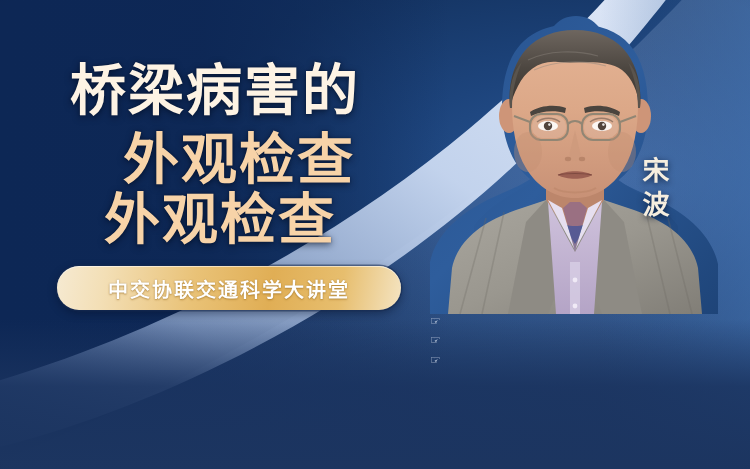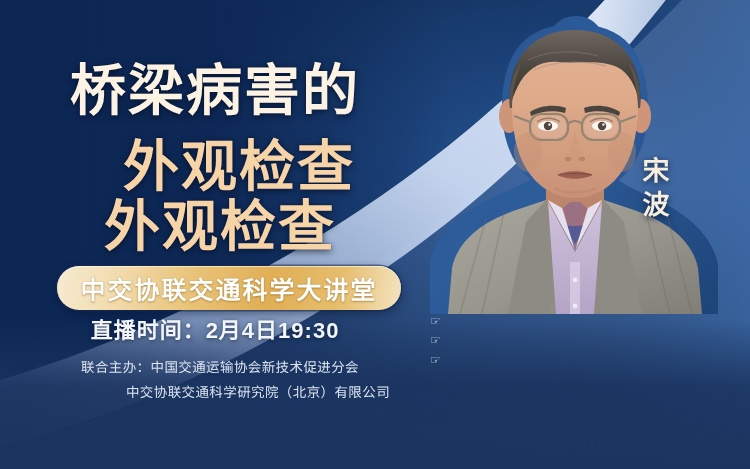--- a/index.html
+++ b/index.html
@@ -47,39 +47,39 @@
     z-index:6;
   }
   .tline{
     font-size:56px;
     font-weight:bold;
     letter-spacing:2px;
     white-space:nowrap;
     display:block;
     text-shadow:0 2px 7px rgba(3,12,32,.65), 0 0 2px rgba(3,12,32,.5);
   }
-  .tline.l1{color:#FDF3E4;margin-bottom:21px;}
+  .tline.l1{color:#FDF3E4;margin-bottom:14px;}
   .tline.l2{color:#F7D3A8;margin-bottom:5px;padding-left:48px;}
   .tline.l3{color:#F7D3A8;padding-left:10px;}
 
   
   .pill{
     position:absolute;left:57px;top:266px;width:344px;height:44px;
     border-radius:24px;
     background:
       linear-gradient(100deg,#F6EAD2 0%,#F3DFB6 14%,#E9C277 40%,#E0AE55 62%,#E7BE6E 82%,#F4E4C2 100%);
     box-shadow:
       0 0 0 1.5px rgba(23,44,82,.55),
       0 3px 10px rgba(4,14,36,.45),
       inset 0 1px 0 rgba(255,255,255,.55);
     display:flex;align-items:center;justify-content:center;
     z-index:7;
   }
   .pill span{
-    font-size:25px;font-weight:bold;color:#FFFFFF;letter-spacing:2px;
+    font-size:20px;font-weight:bold;color:#FFFFFF;letter-spacing:2px;
     white-space:nowrap;
     text-shadow:0 1px 2px rgba(150,100,20,.55), 0 0 1px rgba(120,80,10,.5);
   }
 
   
   .livetime{
     position:absolute;left:0;top:312px;width:430px;text-align:center;z-index:7;
     color:#F2F5FA;font-size:22px;font-weight:bold;letter-spacing:1px;white-space:nowrap;
     text-shadow:0 1px 4px rgba(4,14,36,.6);
   }
@@ -282,26 +282,21 @@
   <div class="title-block">
     <span class="tline l1">桥梁病害的</span>
     <span class="tline l2">外观检查</span>
     <span class="tline l3">外观检查</span>
   </div>
 
   <div class="pill">
     <span>中交协联交通科学大讲堂</span>
   </div>
 
-  <div class="livetime">直播时间：2月4日19:30</div>
-
-  <div class="orgs">
-    <div class="row r1">联合主办：中国交通运输协会新技术促进分会</div>
-    <div class="row r2">中交协联交通科学研究院（北京）有限公司</div>
-  </div>
+
 
   <div class="speaker-name">
     <span class="ch">宋</span>
     <span class="ch">波</span>
   </div>
 
   <div class="creds">
     <div class="cred">
       <span class="bullet">☞</span>
     </div>

